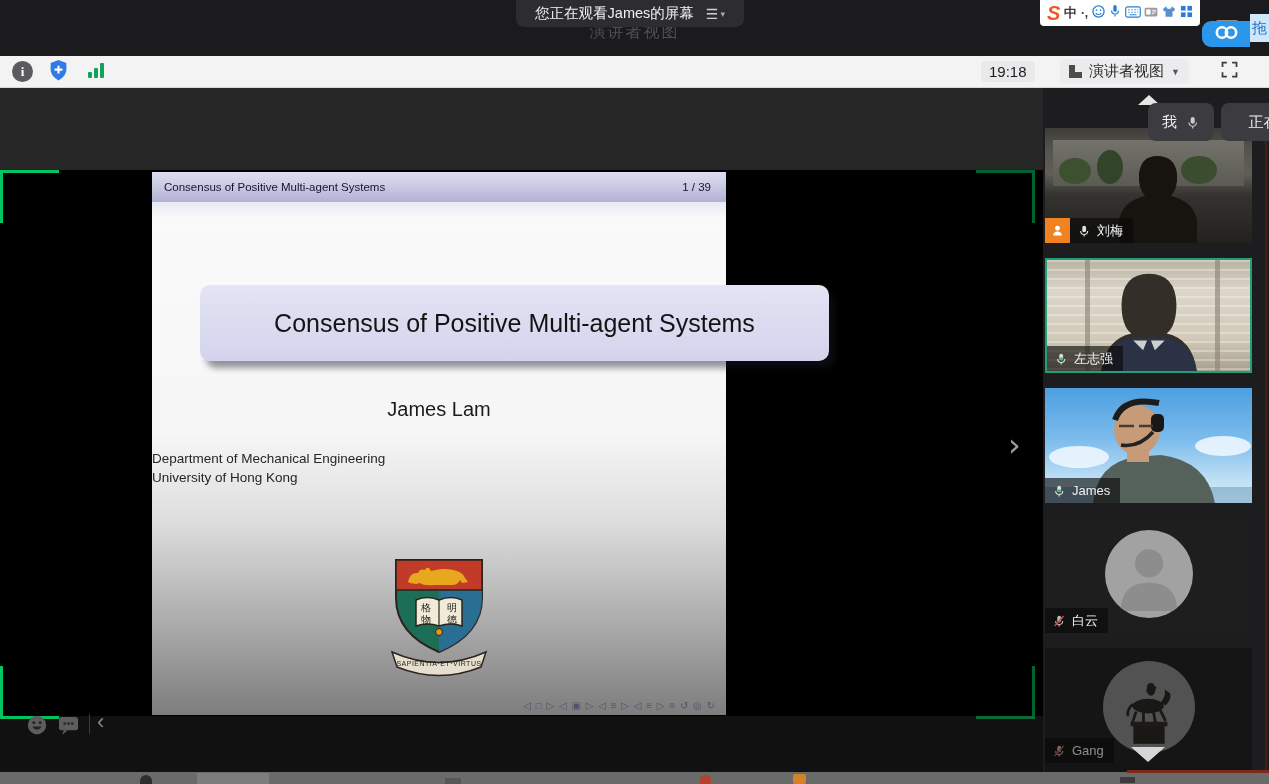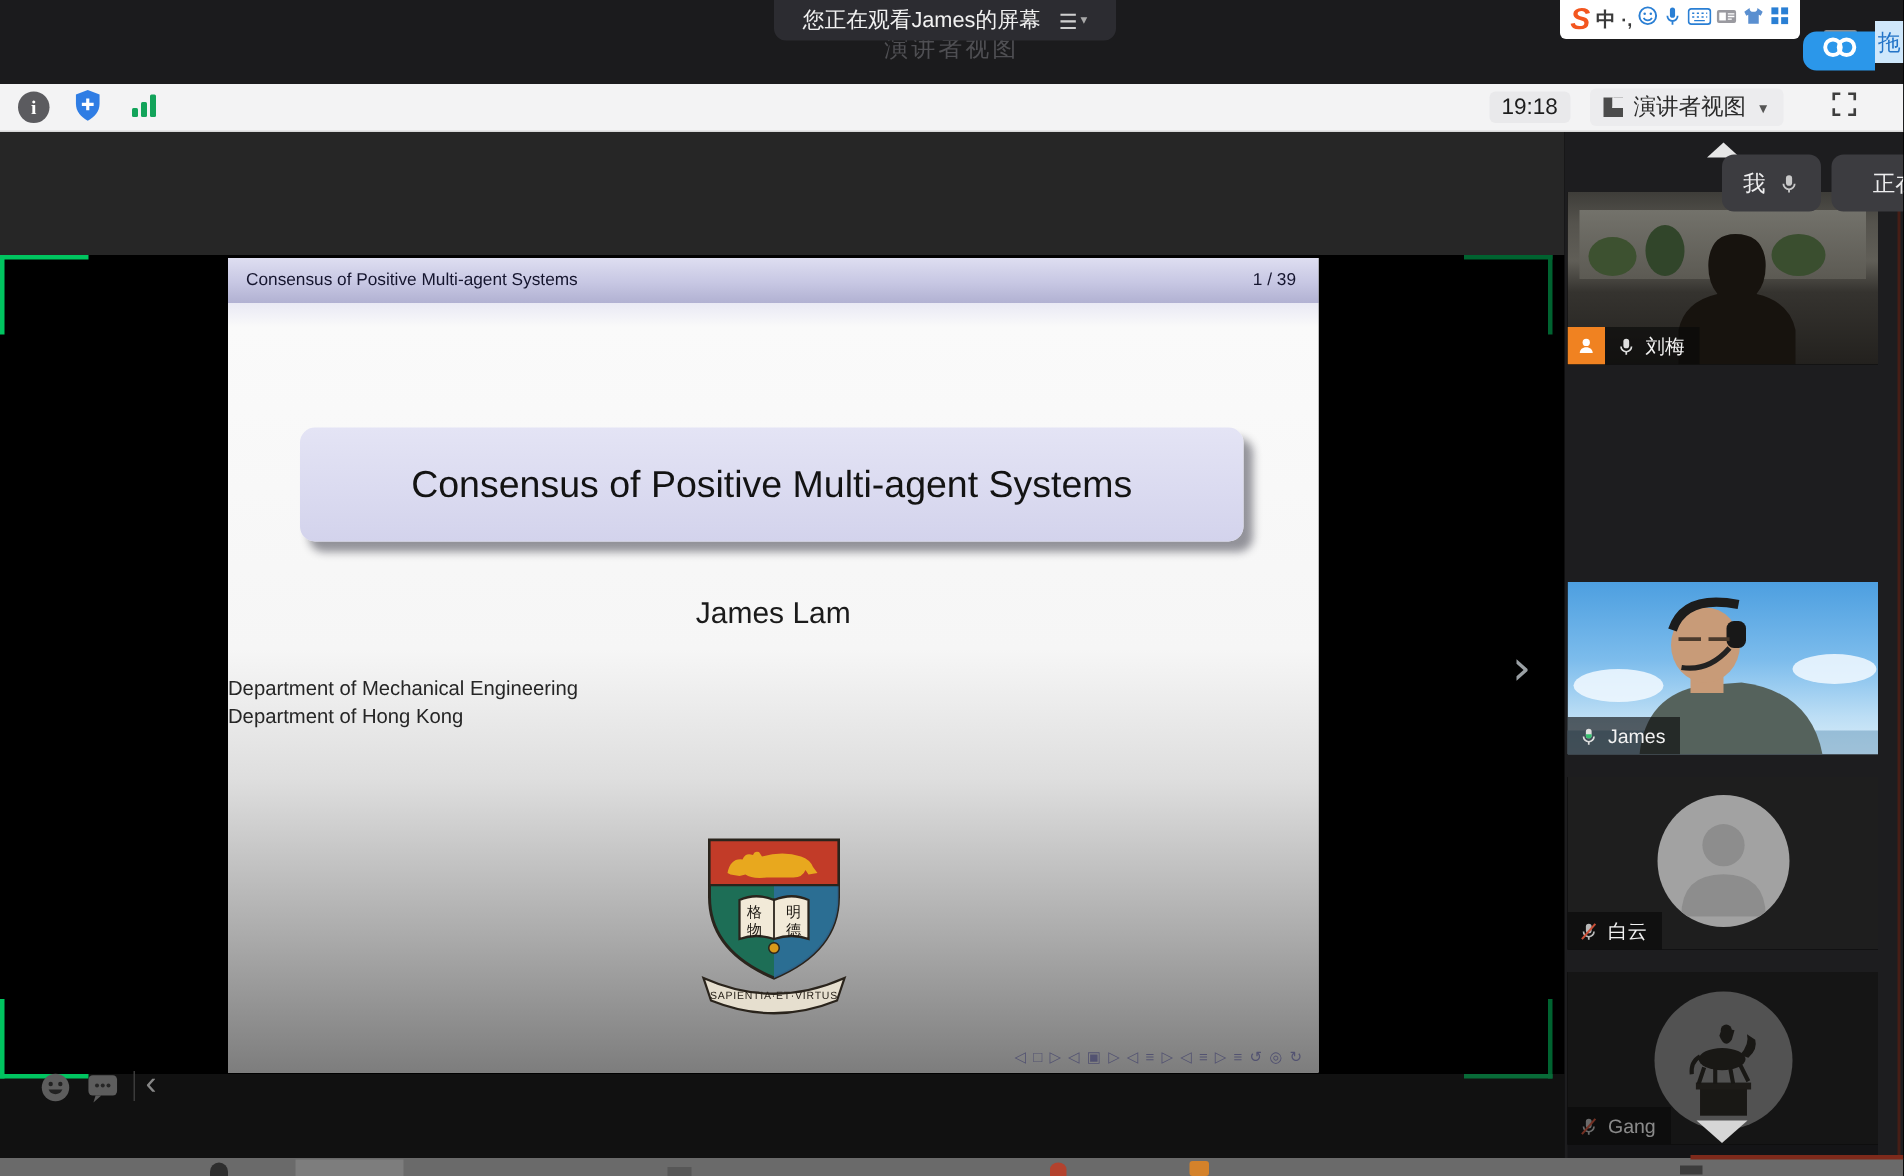--- a/index.html
+++ b/index.html
@@ -32,40 +32,40 @@
   
   .toolbar{position:absolute;left:0;top:56px;width:1269px;height:32px;background:#f3f3f4;
            border-bottom:1px solid #d8d8d8;box-sizing:border-box;}
   .info-btn{position:absolute;left:12px;top:61px;width:21px;height:21px;border-radius:50%;
             background:#5b5b5f;color:#fff;font-weight:bold;font-size:13px;line-height:21px;
             text-align:center;font-family:"Liberation Serif",serif;}
   .shield-btn{position:absolute;left:48px;top:59px;}
   .signal{position:absolute;left:88px;top:63px;display:flex;align-items:flex-end;gap:2px;height:15px;}
   .signal i{display:block;width:4px;background:#12a35a;border-radius:1px;}
   .time-box{position:absolute;left:981px;top:61px;padding:2px 8px;background:#e9e9eb;border-radius:4px;
-            font-size:15px;color:#1d1d1d;margin-left:12px;}
+            font-size:15px;color:#1d1d1d;}
   .view-ctl{position:absolute;left:1060px;top:59px;height:25px;display:flex;align-items:center;gap:7px;
             padding:0 9px;background:#ececee;border-radius:4px;cursor:pointer;}
   .vm-icon{position:relative;width:13px;height:13px;background:#4c4c4c;}
   .vm-notch{position:absolute;right:0;top:0;width:6px;height:6px;background:#ececee;border-left:1px solid #ececee;border-bottom:1px solid #ececee;}
   .view-label{font-size:15px;color:#2b2b2b;}
   .view-caret{font-size:9px;color:#555;}
   .fs-btn{position:absolute;left:1219px;top:59px;cursor:pointer;}
 
   
   .content-bg{position:absolute;left:0;top:88px;width:1043px;height:684px;
               background:linear-gradient(180deg,#262626 0px,#262626 82px,#000 82px,#000 628px,#111 628px,#111 100%);}
   .corner{position:absolute;width:56px;height:50px;z-index:2;}
   .c-tl{left:0;top:170px;border-left:3px solid #00c560;border-top:3px solid #00c560;}
   .c-bl{left:0;top:666px;border-left:3px solid #00c560;border-bottom:3px solid #00c560;}
   .c-tr{left:976px;top:170px;border-right:3px solid #00c560;border-top:3px solid #00c560;opacity:.5;}
   .c-br{left:976px;top:666px;border-right:3px solid #00c560;border-bottom:3px solid #00c560;opacity:.5;}
 
   
-  .slide{position:absolute;left:152px;top:172px;width:727px;height:543px;background:#fff;z-index:3;}
+  .slide{position:absolute;left:152px;top:172px;width:574px;height:543px;background:#fff;z-index:3;}
   .slide-head{position:absolute;left:0;top:0;right:0;height:30px;box-sizing:border-box;
               background:linear-gradient(180deg,#dedef1 0%,#c7c7e3 55%,#b1b1d2 100%);
               display:flex;align-items:center;justify-content:space-between;padding:0 15px 0 12px;
               font-size:11.5px;color:#15152e;}
   .slide-body{position:absolute;left:0;top:30px;right:0;bottom:0;
               background:linear-gradient(180deg,#e9e9f4 0px,#fafafa 16px,#f6f6f6 45%,#dedede 62%,#aeaeae 81%,#7d7d7d 100%);}
   .title-box{position:absolute;left:48px;top:83px;width:629px;height:76px;border-radius:10px;
              background:linear-gradient(180deg,#e4e4f5,#d3d3ec);box-shadow:6px 7px 6px rgba(25,25,40,.45);
              display:flex;align-items:center;justify-content:center;font-size:25px;color:#131313;}
   .author{position:absolute;left:0;right:0;top:196px;text-align:center;font-size:20px;color:#1b1b1b;}
@@ -227,21 +227,21 @@
       <span>Consensus of Positive Multi-agent Systems</span>
       <span>1 / 39</span>
     </div>
     <div class="slide-body">
       <div class="title-box">
         <span>Consensus of Positive Multi-agent Systems</span>
       </div>
       <div class="author">James Lam</div>
       <div class="affil">
         <div>Department of Mechanical Engineering</div>
-        <div>Department of Hong Kong</div>
+        <div>University of Hong Kong</div>
       </div>
       <div class="hku-logo">
         <svg width="106" height="126" viewBox="0 0 106 126">
           <path d="M10 6h86v38q0 36-43 54-43-18-43-54z" fill="#1d6e56" stroke="#2a241c" stroke-width="2"></path>
           <path d="M53 6h43v38q0 36-43 54z" fill="#2e6f9e" opacity="0.85"></path>
           <path d="M10 6h86v30H10z" fill="#c23b28" stroke="#2a241c" stroke-width="1.5"></path>
           <path d="M22 28q2-10 10-9 2-5 7-3 1-3 4-2l2 3q14-4 26 0 6 2 8 7l3 4-6 1-2-3q-2 5-8 5H48q-10 1-14-2l-4 1-6-1z" fill="#e8a81e"></path>
           <path d="M30 46q11-5 23 0 12-5 23 0v26q-11-4-23 0-12-4-23 0z" fill="#f2ead8" stroke="#2a241c" stroke-width="1.5"></path>
           <line x1="53" y1="45" x2="53" y2="72" stroke="#2a241c" stroke-width="1.2"></line>
           <text x="40" y="57" font-size="10" text-anchor="middle" fill="#1c1812">格</text>
@@ -313,20 +313,41 @@
       <span class="tile-label shift">
         <svg width="14" height="14" viewBox="0 0 16 16">
             <rect x="6" y="2" width="4.4" height="7.4" rx="2.2" fill="#dedede"></rect>
             <path d="M4.2 8a4 4 0 0 0 8 0" fill="none" stroke="#dedede" stroke-width="1.3"></path>
             <line x1="8.2" y1="12.2" x2="8.2" y2="14.3" stroke="#dedede" stroke-width="1.3"></line>
           </svg>
         <span>刘梅</span>
       </span>
     </div>
 
+    <div class="tile t2">
+      <div class="scene scene-zuo">
+        <div class="blinds"></div>
+        <div class="blind-bar" style="left:38px"></div>
+        <div class="blind-bar" style="left:168px"></div>
+        <svg class="scene" viewBox="0 0 207 115">
+          <path d="M104 14q-27 0-28 31 0 22 10 30-27 6-31 40h98q-4-34-31-40 10-8 10-30-1-31-28-31z" fill="#332e28"></path>
+          <path d="M55 115q4-30 31-36h36q27 6 31 36z" fill="#2b3246"></path>
+          <path d="M88 82l10 10 4-10zM120 82l-10 10-4-10z" fill="#cfcfcf"></path>
+        </svg>
+      </div>
+      <span class="tile-label">
+        <svg width="14" height="14" viewBox="0 0 16 16">
+            <rect x="6" y="2" width="4.4" height="7.4" rx="2.2" fill="#dedede"></rect>
+            <path d="M6 6.2h4.4v1a2.2 2.2 0 0 1-4.4 0z" fill="#35c06f"></path>
+            <path d="M4.2 8a4 4 0 0 0 8 0" fill="none" stroke="#dedede" stroke-width="1.3"></path>
+            <line x1="8.2" y1="12.2" x2="8.2" y2="14.3" stroke="#dedede" stroke-width="1.3"></line>
+          </svg>
+        <span>左志强</span>
+      </span>
+    </div>
 
     <div class="tile t4">
       <div class="scene scene-dark">
         <div class="avatar-circle av4">
           <svg width="88" height="88" viewBox="0 0 100 100">
             <circle cx="50" cy="38" r="16" fill="#8d8d8d"></circle>
             <path d="M18 92q0-32 32-32t32 32z" fill="#8d8d8d"></path>
           </svg>
         </div>
       </div>

